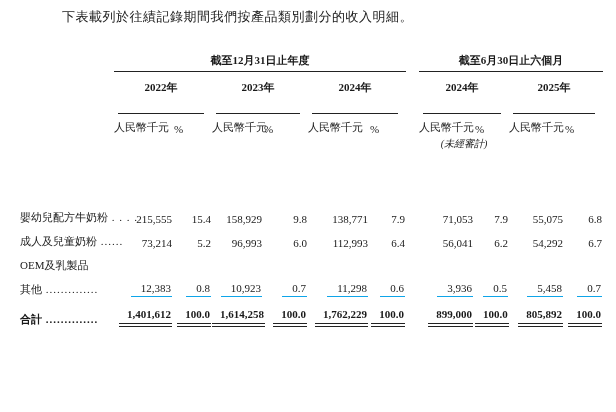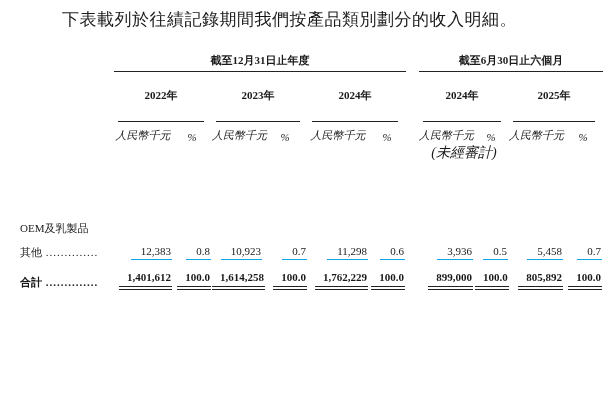--- a/index.html
+++ b/index.html
@@ -1,38 +1,38 @@
 <!DOCTYPE html>
 <html><head>
 <meta charset="utf-8">
 <style>
   html,body { margin:0; padding:0; background:#ffffff; }
   .page {
     position:relative; width:616px; height:412px; background:#ffffff;
     font-family:"Liberation Serif","DejaVu Serif",serif; color:#1a1a1a; overflow:hidden;
   }
   .intro {
-    position:absolute; left:62px; top:8px; font-size:17px; letter-spacing:0.5px;
+    position:absolute; left:62px; top:8px; font-size:13px; letter-spacing:0.5px;
     white-space:nowrap;
   }
   table.rev {
     position:absolute; left:20px; top:49px; border-collapse:collapse;
     table-layout:fixed; font-size:11px; width:583px;
   }
   td { padding:0; vertical-align:bottom; white-space:nowrap; }
   
   tr.h-group { height:22px; }
   td.grp { text-align:center; font-weight:bold; border-bottom:1px solid #222; padding-bottom:3px; }
   tr.h-year { height:20px; }
   td.yr { text-align:center; }
-  td.yr .yline { font-weight:bold; border-bottom:1px solid #222; padding-bottom:18px; margin:16px 8px 0 4px; }
+  td.yr .yline { font-weight:bold; border-bottom:1px solid #222; padding-bottom:18px; margin:8px 8px 0 4px; }
   tr.h-unit { height:22px; }
-  td.unit { text-align:center; font-style:italic; padding-right:2px; padding-bottom:1px; }
+  td.unit { text-align:left; padding-right:2px; padding-bottom:1px; }
   tr.h-note { height:15px; }
-  td.note { text-align:center; font-style:italic; font-size:14px; }
+  td.note { text-align:center; font-style:italic; font-size:10px; }
   tr.h-gap { height:50px; }
   
   tr.r { height:24px; }
   tr.r-total { height:30px; }
   td.lbl { text-align:left; overflow:visible; }
   td.lbl .ind { padding-left:12px; }
   td.lbl .dots { letter-spacing:1px; }
   td.num, td.pct { text-align:right; padding-right:2px; }
   td.pct { padding-right:1px; }
   .u1 { display:inline-block; border-bottom:1px solid #0ea5e9; padding:0 1px 2px 10px; }
@@ -111,21 +111,49 @@
       <td colspan="2"></td>
     </tr>
 
     <tr class="h-gap">
           <td colspan="12"></td>
         </tr>
 
 
 
 
+    <tr class="r">
+      <td class="lbl"><span>嬰幼兒配方牛奶粉</span><span class="dots"> . . . .</span></td>
+      <td class="num">215,555</td>
+      <td class="pct">15.4</td>
+      <td class="num">158,929</td>
+      <td class="pct">9.8</td>
+      <td class="num">138,771</td>
+      <td class="pct">7.9</td>
+      <td></td>
+      <td class="num">71,053</td>
+      <td class="pct">7.9</td>
+      <td class="num">55,075</td>
+      <td class="pct">6.8</td>
+    </tr>
 
+    <tr class="r">
+      <td class="lbl"><span>成人及兒童奶粉</span><span class="dots"> ......</span></td>
+      <td class="num">73,214</td>
+      <td class="pct">5.2</td>
+      <td class="num">96,993</td>
+      <td class="pct">6.0</td>
+      <td class="num">112,993</td>
+      <td class="pct">6.4</td>
+      <td></td>
+      <td class="num">56,041</td>
+      <td class="pct">6.2</td>
+      <td class="num">54,292</td>
+      <td class="pct">6.7</td>
+    </tr>
 
     <tr class="r">
       <td class="lbl"><span>OEM及乳製品</span></td>
       <td colspan="11"></td>
     </tr>
 
 
     <tr class="r">
       <td class="lbl"><span>其他</span><span class="dots"> ..............</span></td>
       <td class="num"><span class="u1">12,383</span></td>

